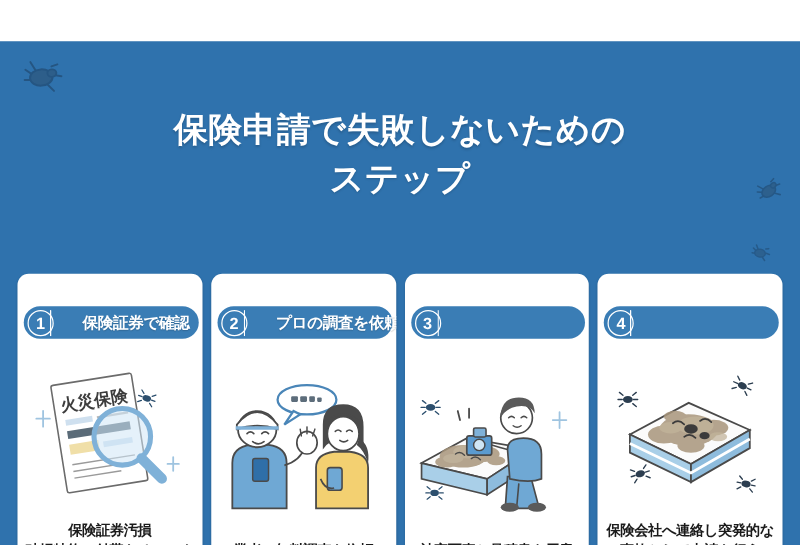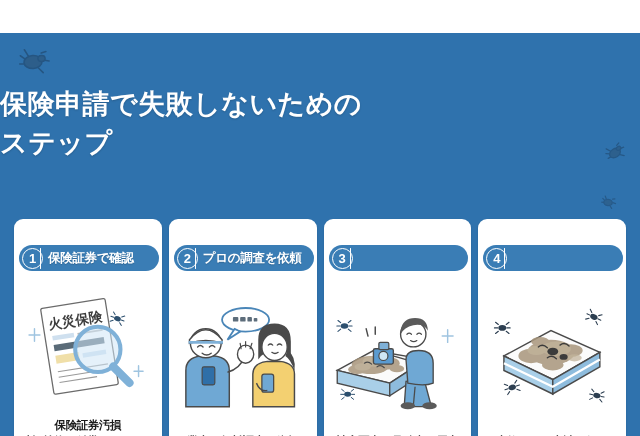--- a/index.html
+++ b/index.html
@@ -41,21 +41,21 @@
     pointer-events: none;
   }
   .bg-bug svg { display: block; }
 
   
   .title {
     position: absolute;
     left: 0;
     top: 52px;
     width: 640px;
-    text-align: left;
+    text-align: center;
     color: #ffffff;
     font-size: 27px;
     font-weight: bold;
     line-height: 1.45;
     letter-spacing: 0.5px;
     text-shadow: 0 1px 2px rgba(0,0,0,0.18);
   }
   .title .line { display: block; }
 
   
@@ -122,21 +122,21 @@
     border-radius: 0 12px 12px 0;
     margin-left: -3px;
     box-sizing: border-box;
   }
   .pill-label {
     color: #ffffff;
     font-size: 12.5px;
     font-weight: bold;
     white-space: nowrap;
     letter-spacing: -0.3px;
-    margin-left: 1px;
+    margin-left: 19px;
     text-shadow: 0 1px 1px rgba(0,0,0,0.18);
   }
 
   
   .art {
     flex: 1 1 auto;
     position: relative;
     margin: 0 6px;
     min-height: 0;
   }
@@ -482,19 +482,20 @@
                   <line x1="2" y1="8" x2="-4" y2="8"></line>
                 <line x1="3" y1="14" x2="-2" y2="18"></line>
                   <line x1="17" y1="2" x2="22" y2="-2"></line>
                 <line x1="18" y1="8" x2="24" y2="8"></line>
                   <line x1="17" y1="14" x2="22" y2="18"></line>
               </g>
             </g>
           </svg>
         </div>
         <div class="caption">
+          <span class="cline">保険会社へ連絡し突発的な</span>
           <span class="cline">事故として申請を行う</span>
         </div>
       </div>
 
     </div>
   </div>
 </div>
 
 </body></html>

